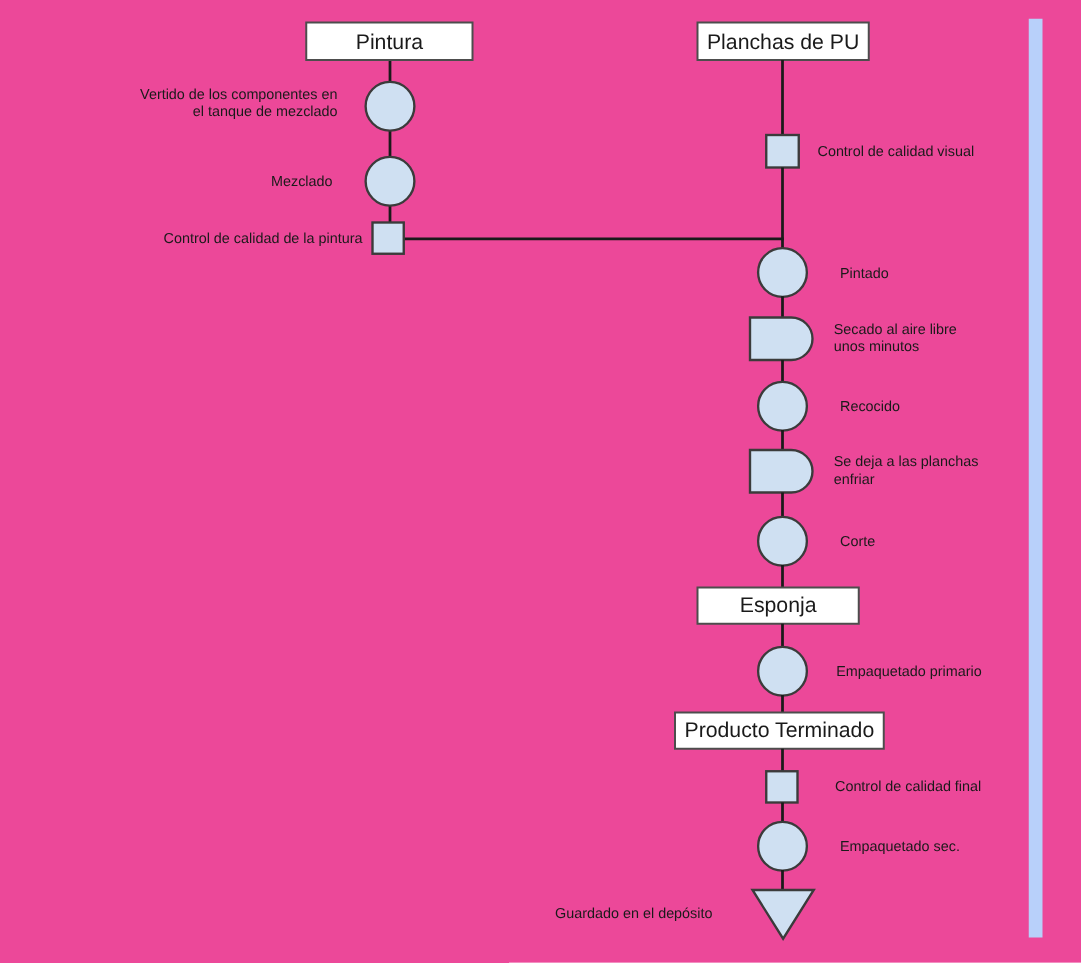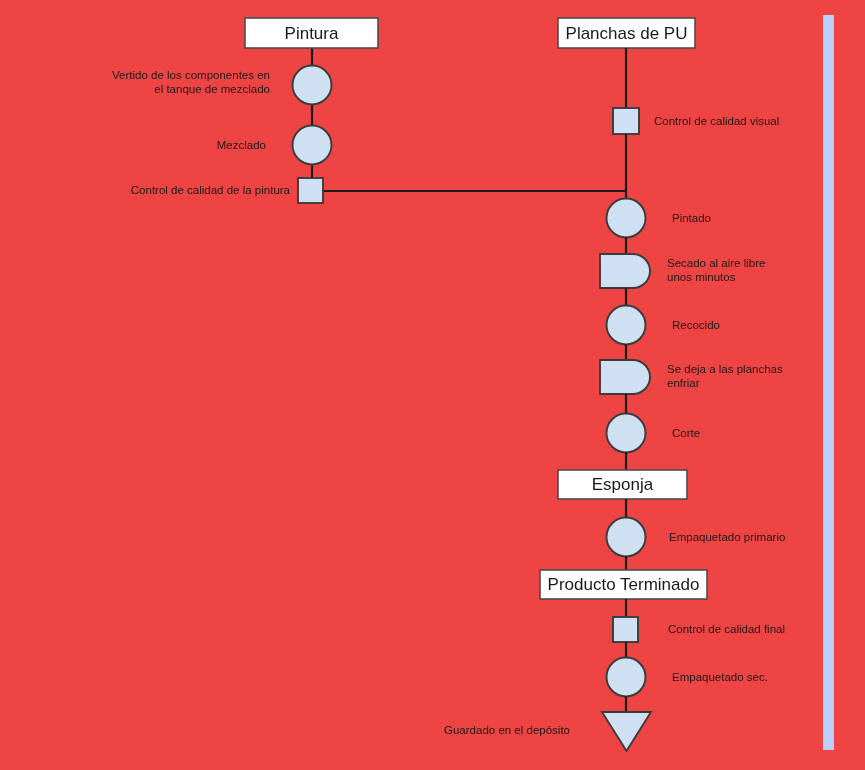--- a/index.html
+++ b/index.html
@@ -14,21 +14,21 @@
     height: 770px;
     overflow: hidden;
     position: relative;
   }
   #canvas {
     position: absolute;
     left: 0;
     top: 0;
     width: 865px;
     height: 770px;
-    background: #ef4444;
+    background: #ec4899;
   }
   svg#diagram {
     position: absolute;
     left: 0;
     top: 0;
     width: 865px;
     height: 770px;
     display: block;
   }
   .node-box {

